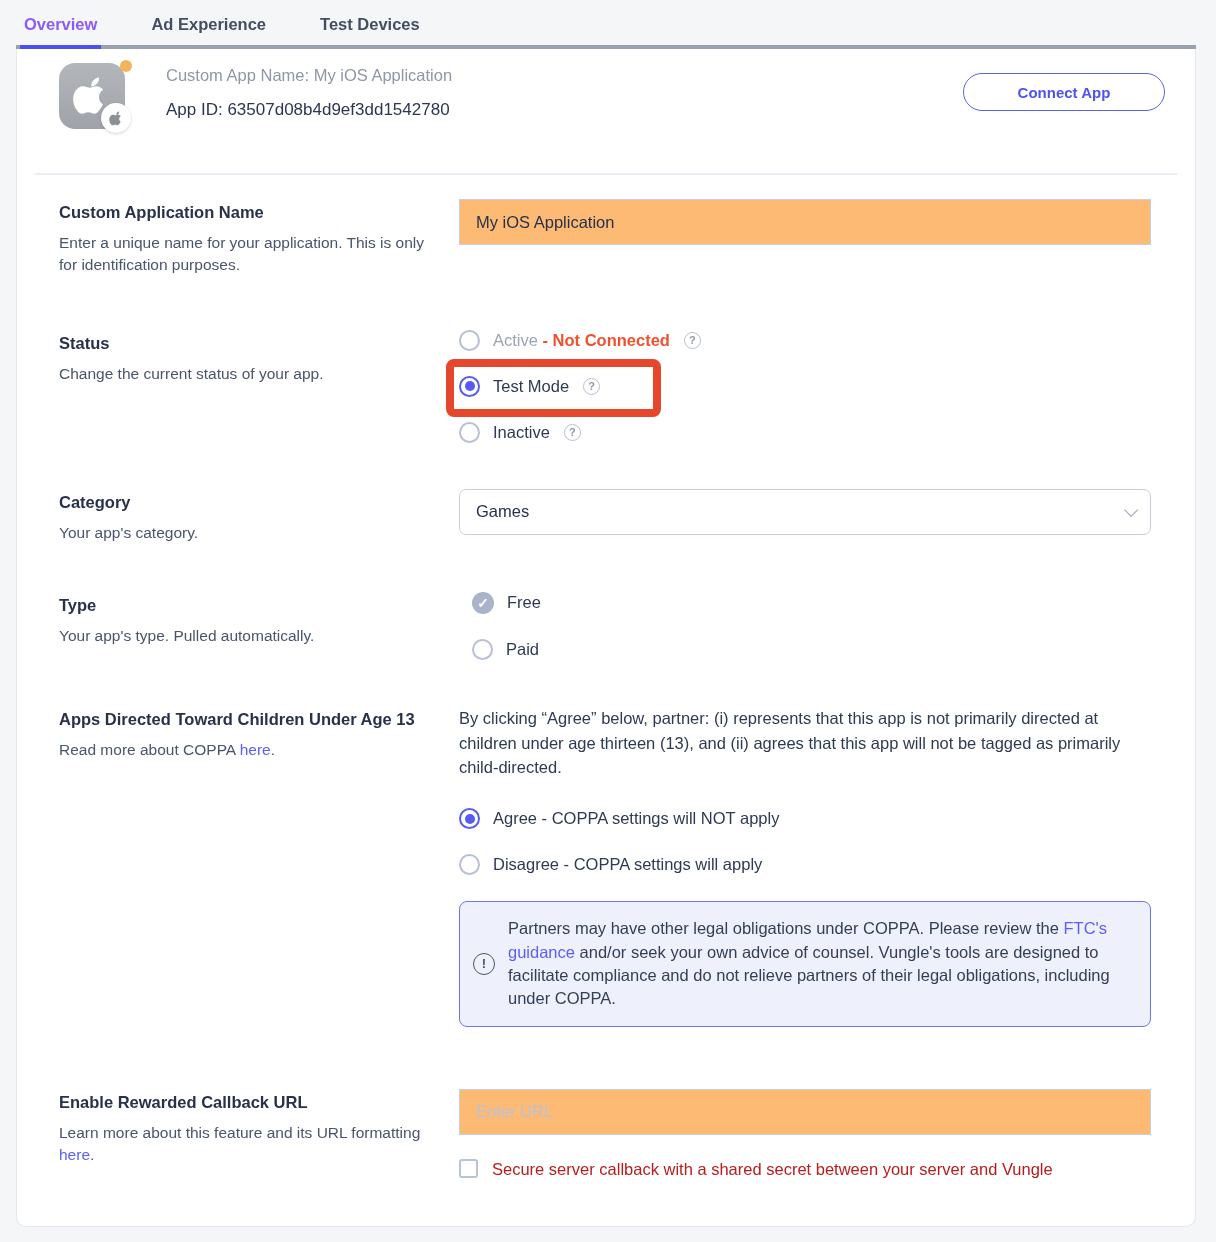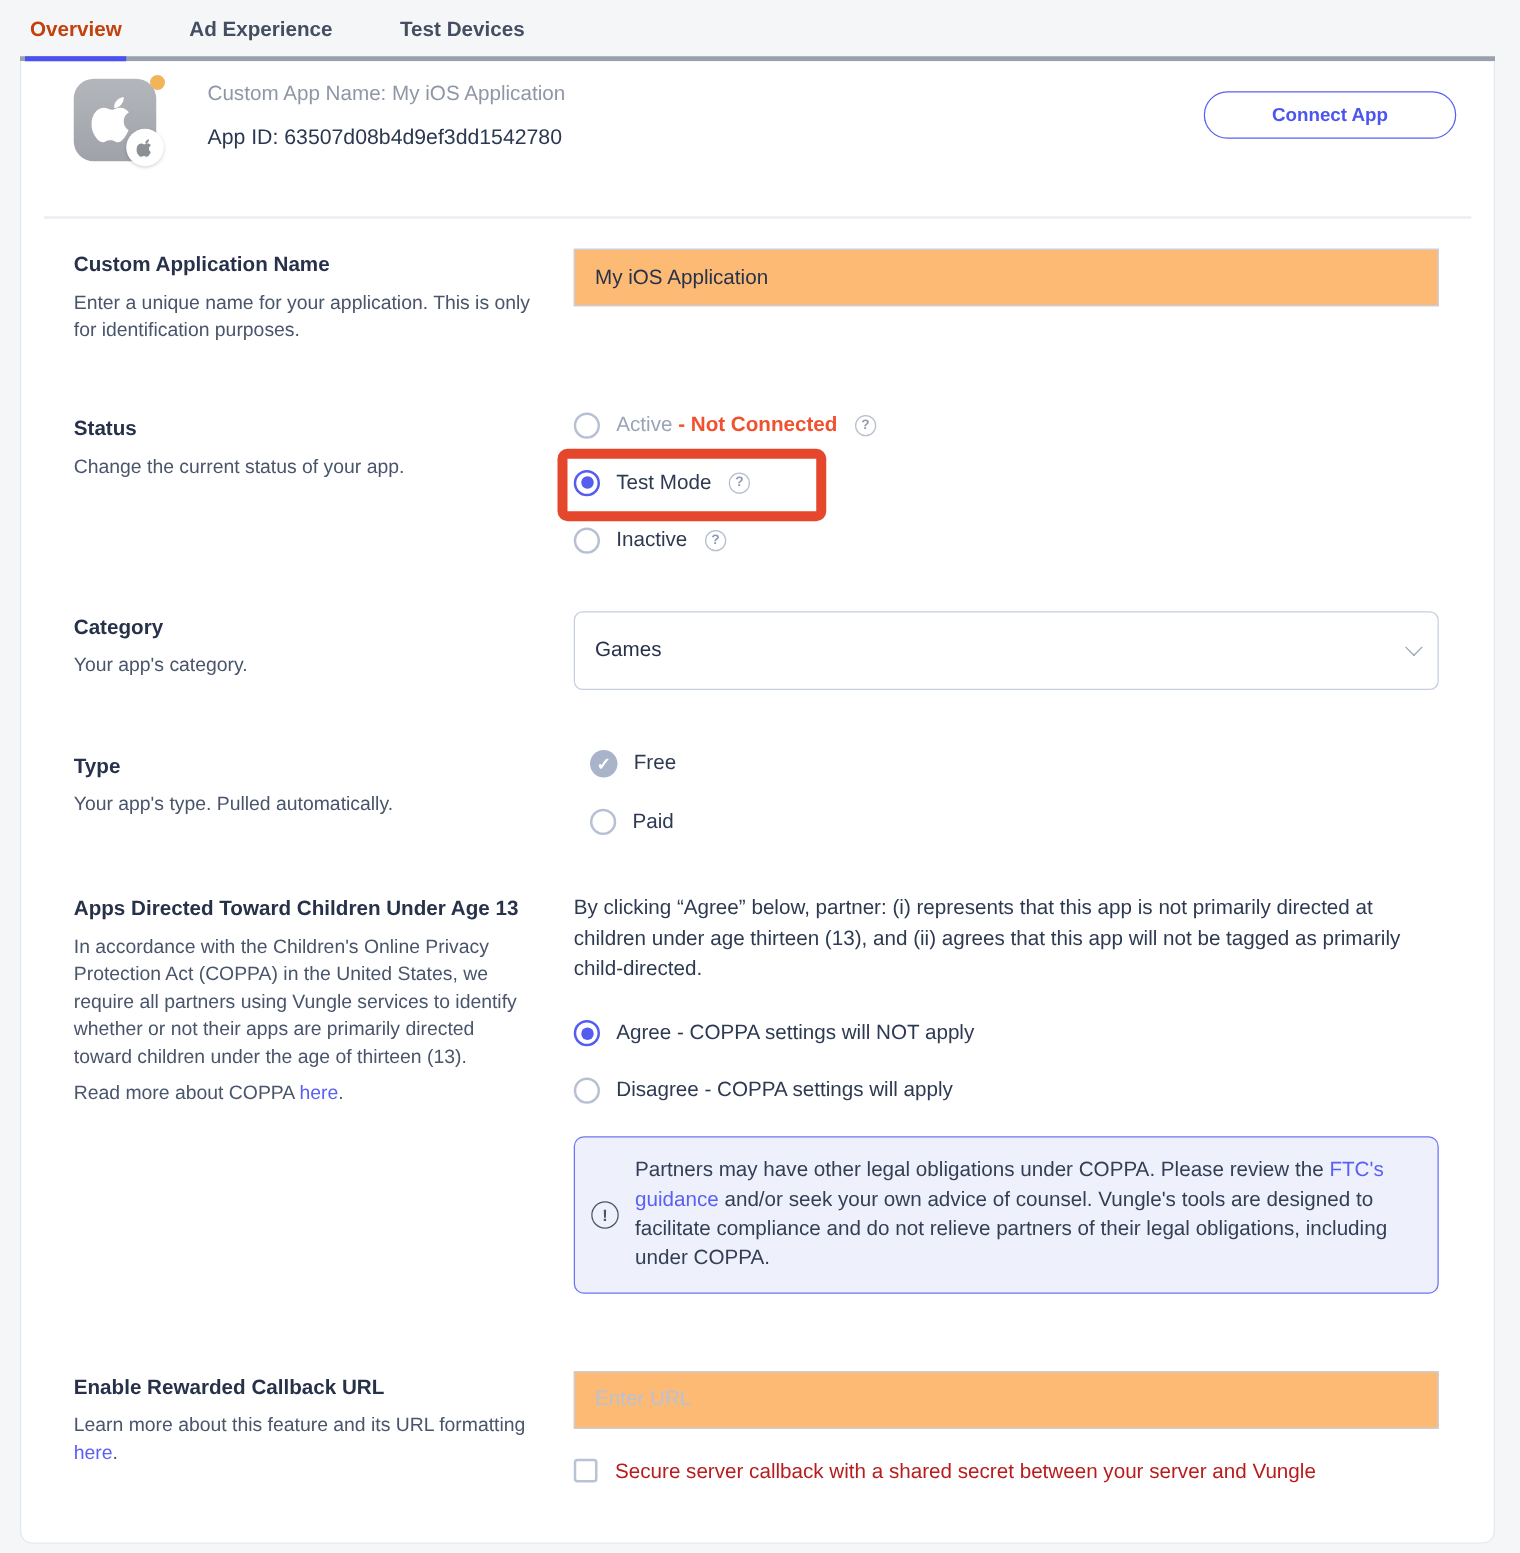--- a/index.html
+++ b/index.html
@@ -4,21 +4,21 @@
 <style>
   * { margin:0; padding:0; box-sizing:border-box; }
   html,body { width:1216px; background:#f5f6f8; font-family:"Liberation Sans", sans-serif; }
   .page { position:relative; width:1216px; height:1242px; background:#f5f6f8; overflow:hidden; }
   .shell { position:absolute; left:16px; top:0; width:1180px; }
 
   
   .tabs { display:flex; gap:46px; padding:15px 0 0 4px; border-bottom:4px solid #99a1ae; }
   .tab { font-size:16.5px; font-weight:700; color:#434e61; padding:0 4px 11px 4px;
          border-bottom:4px solid transparent; margin-bottom:-4px; cursor:pointer; }
-  .tab.active { color:#c2410c; border-bottom-color:#4b51f0; }
+  .tab.active { color:#8b5cf6; border-bottom-color:#4b51f0; }
 
   
   .card { background:#ffffff; border:1px solid #e4e7ee; border-top:none;
           border-radius:0 0 10px 10px; padding-bottom:44px; }
 
   
   .app-header { display:flex; align-items:flex-start; padding:14px 30px 0 42px; }
   .app-icon-wrap { position:relative; width:66px; height:66px; flex:0 0 66px; }
   .app-icon { width:66px; height:66px; border-radius:16px;
               background:linear-gradient(180deg,#b3b6bb,#9fa2a8);
@@ -46,21 +46,21 @@
   .col-right { flex:1; min-width:0; }
   .sec-title { font-size:16.5px; font-weight:700; color:#27324a; line-height:1.45; padding-top:2px; }
   .sec-desc { font-size:15.5px; color:#49556b; line-height:1.42; margin-top:7px; }
   .link { color:#5a5ff5; cursor:pointer; }
 
   .text-input { width:100%; height:46px; border:1px solid #c6cee2; border-radius:0;
               padding:0 16px; font-size:16.5px; color:#27324a;
               font-family:"Liberation Sans", sans-serif; background:#fdba74; }
   .text-input::placeholder { color:#b9c2d4; }
 
-  .select-box { width:100%; height:63px; border:1px solid #c6cee2; border-radius:7px;
+  .select-box { width:100%; height:46px; border:1px solid #c6cee2; border-radius:7px;
               padding:0 16px; display:flex; align-items:center; justify-content:space-between;
               font-size:16.5px; color:#27324a; background:#fff; cursor:pointer; }
   .chevron { width:10px; height:10px; border-right:1.5px solid #9aa3b6;
               border-bottom:1.5px solid #9aa3b6; transform:rotate(45deg) translateY(-3px); }
 
   
   .opt-row { display:flex; align-items:center; margin-bottom:25px; position:relative; }
   .opt-row:last-child { margin-bottom:0; }
   .radio { width:21px; height:21px; border-radius:50%; border:2px solid #b7c0d4;
            background:#fff; flex:0 0 21px; cursor:pointer; position:relative; }
@@ -203,21 +203,20 @@
           <div class="opt-row">
             <div class="radio"></div>
             <div class="opt-label">Paid</div>
           </div>
         </div>
       </div>
 
       <div class="row mt-row5">
         <div class="col-left">
           <div class="sec-title">Apps Directed Toward Children Under Age 13</div>
-          <div class="sec-desc">In accordance with the Children's Online Privacy Protection Act (COPPA) in the United States, we require all partners using Vungle services to identify whether or not their apps are primarily directed toward children under the age of thirteen (13).</div>
           <div class="sec-desc">
             <span>Read more about COPPA </span><span class="link">here</span><span>.</span>
           </div>
         </div>
         <div class="col-right">
           <div class="para">By clicking “Agree” below, partner: (i) represents that this app is not primarily directed at children under age thirteen (13), and (ii) agrees that this app will not be tagged as primarily child-directed.</div>
           <div class="opt-row" style="margin-top:28px;">
             <div class="radio selected"></div>
             <div class="opt-label">Agree - COPPA settings will NOT apply</div>
           </div>

